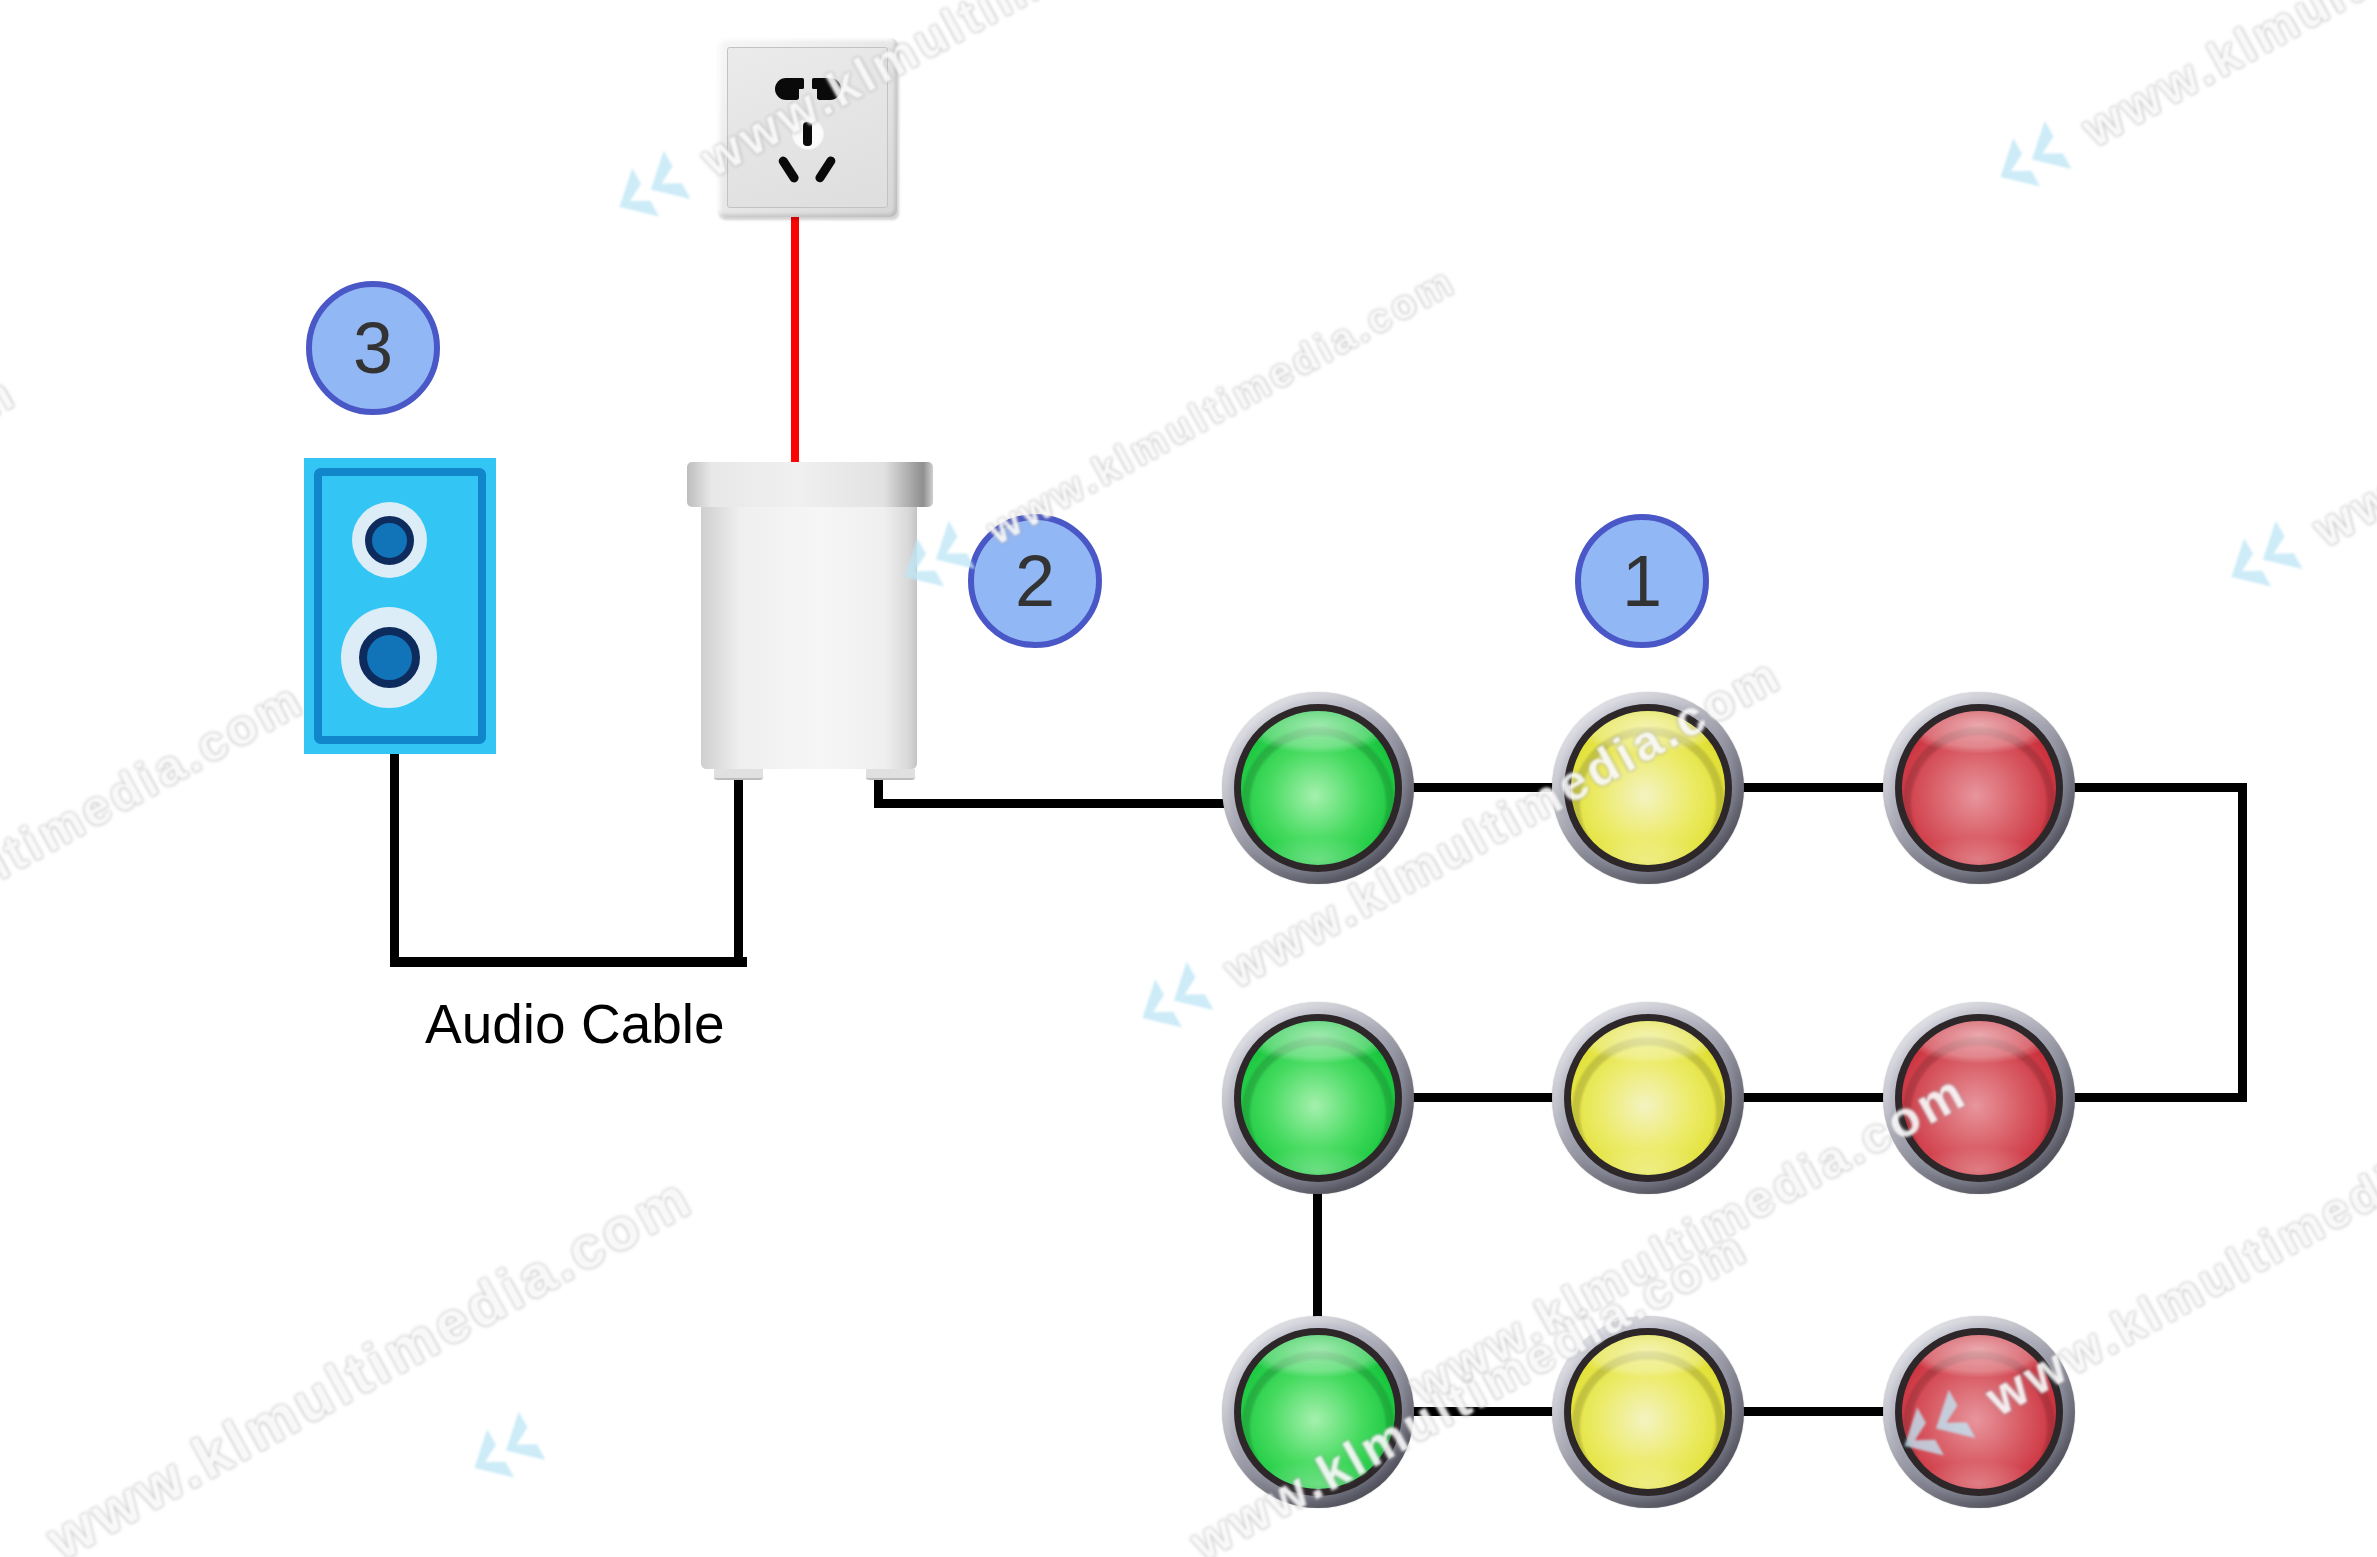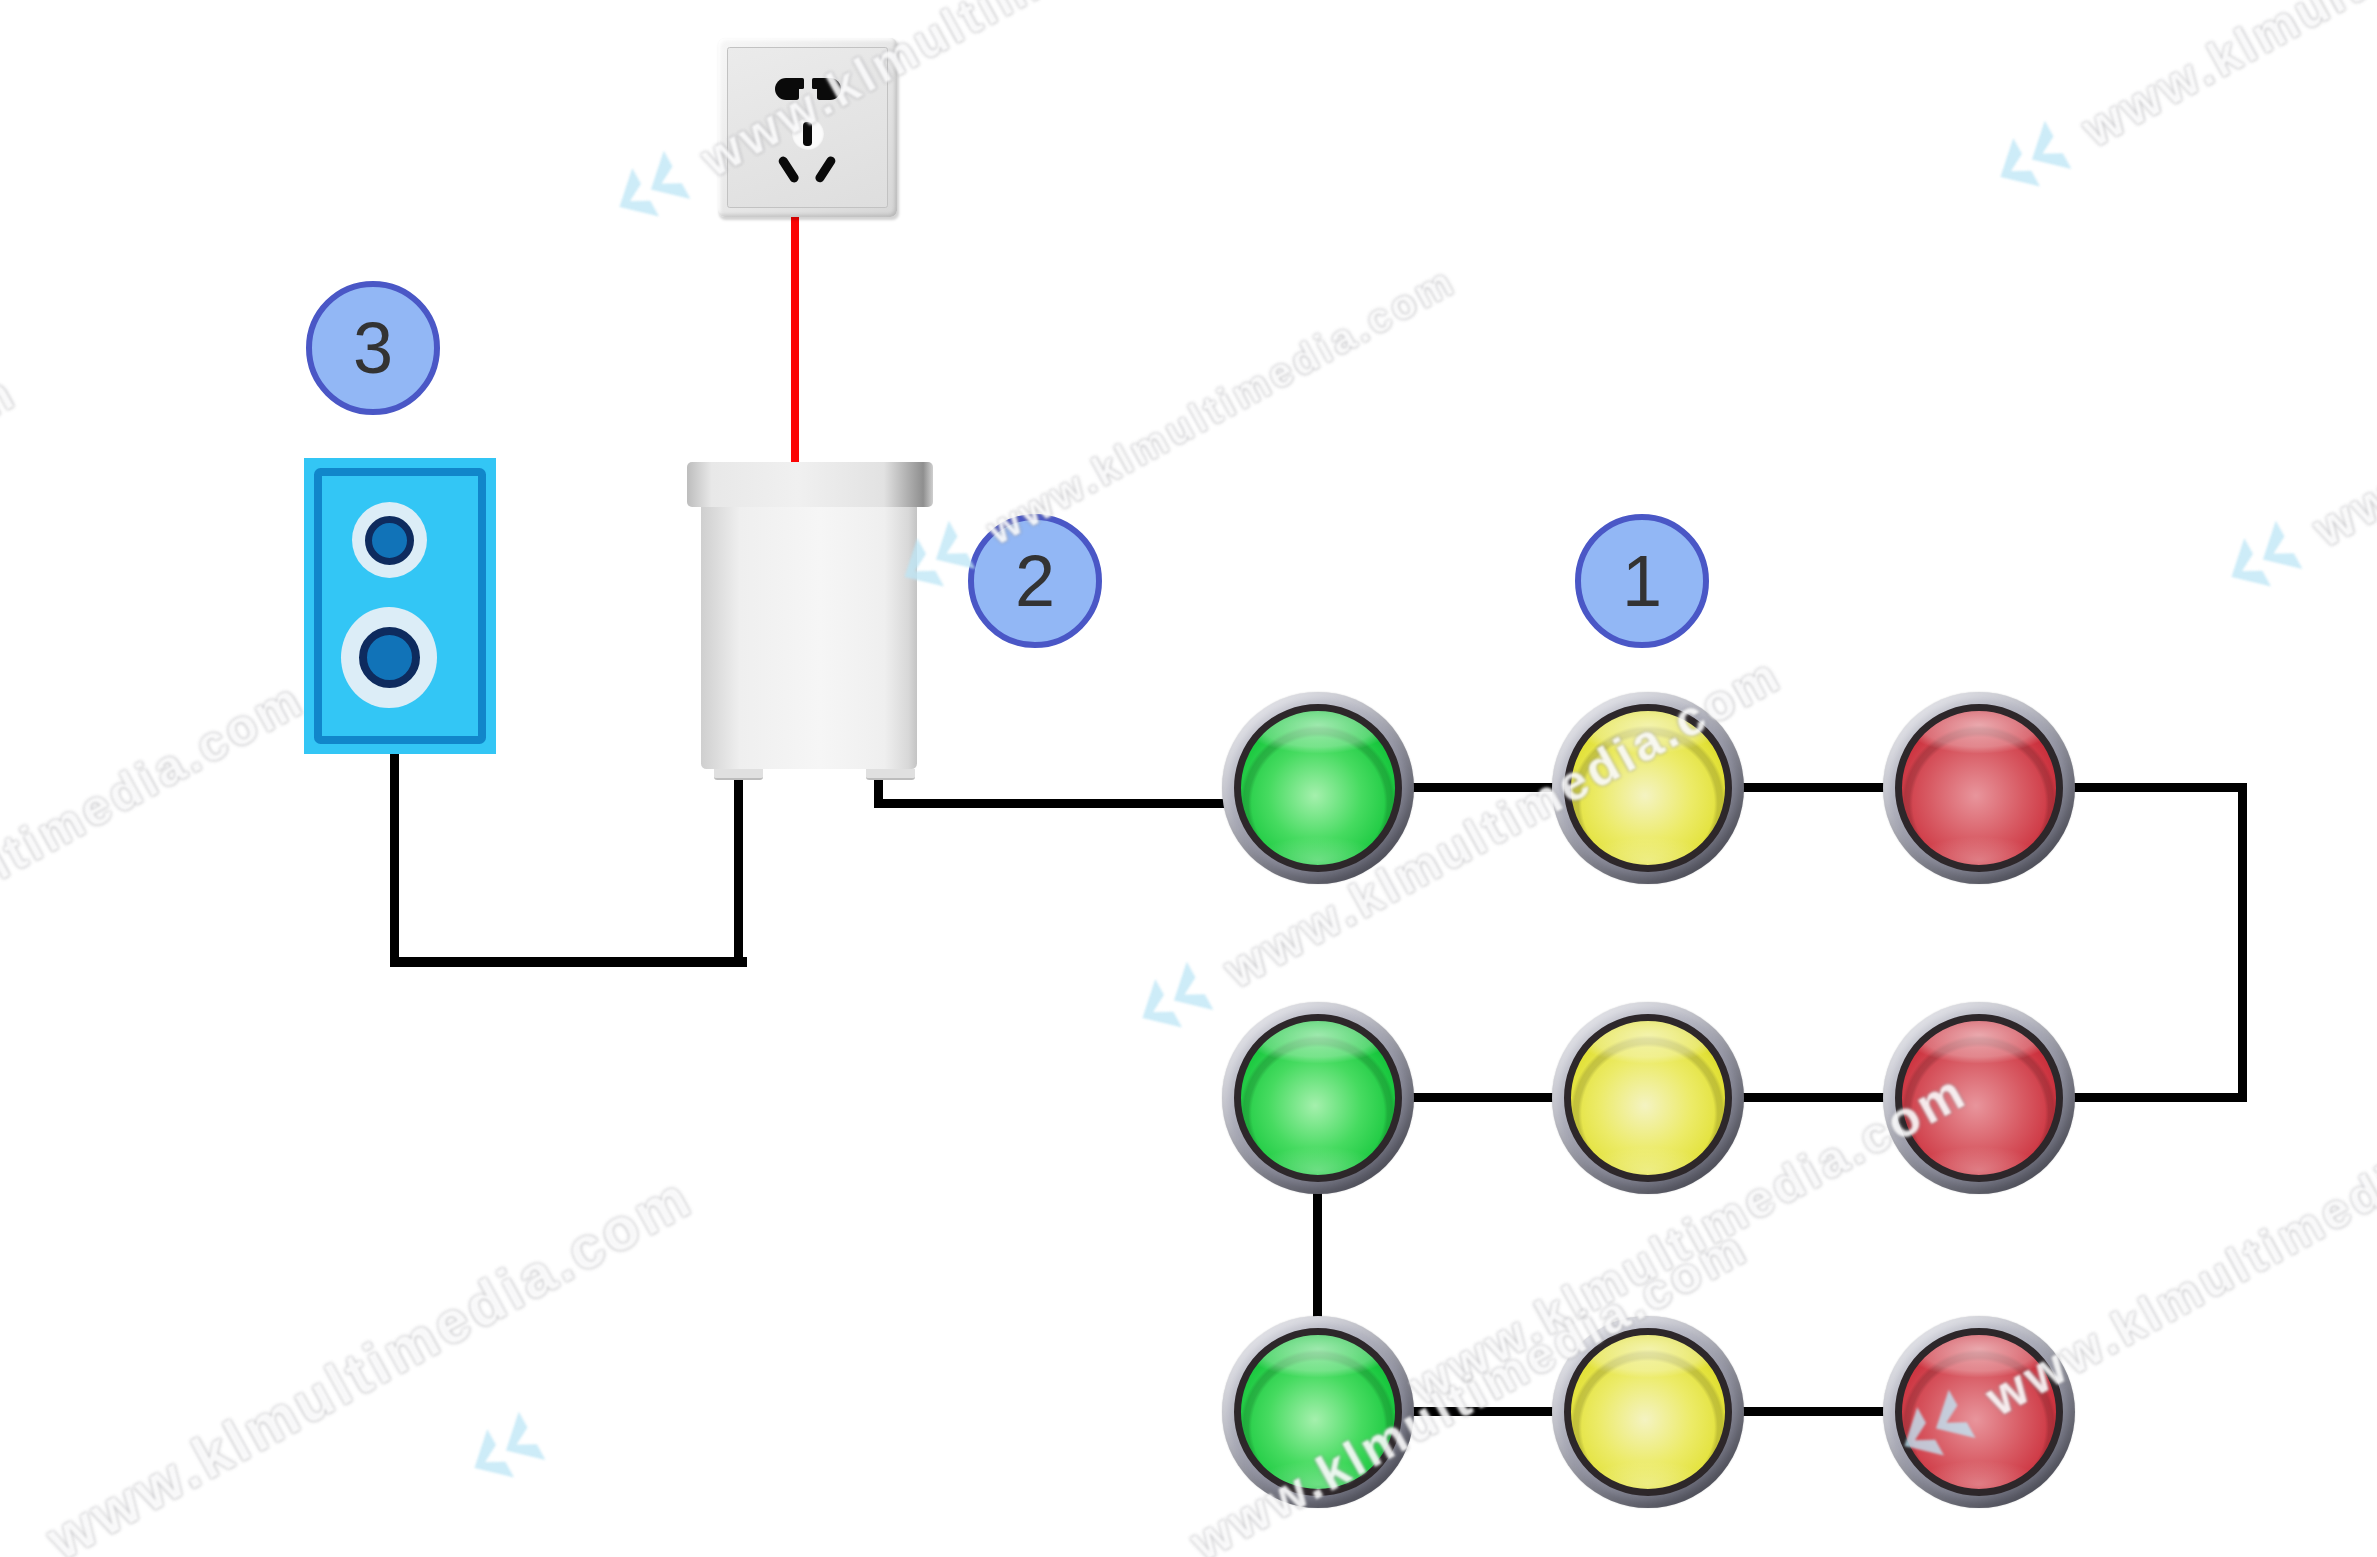--- a/index.html
+++ b/index.html
@@ -125,20 +125,21 @@
   <div class="wire" style="left:1727px;top:783px;width:172px;height:8.8px;"></div>
   <div class="wire" style="left:2058px;top:783px;width:189px;height:8.8px;"></div>
   <div class="wire" style="left:2238px;top:783px;width:8.8px;height:318px;"></div>
   <div class="wire" style="left:2058px;top:1093px;width:189px;height:8.8px;"></div>
   <div class="wire" style="left:1397px;top:1093px;width:171px;height:8.8px;"></div>
   <div class="wire" style="left:1727px;top:1093px;width:172px;height:8.8px;"></div>
   <div class="wire" style="left:1313px;top:1173px;width:8.8px;height:164px;"></div>
   <div class="wire" style="left:1397px;top:1407px;width:171px;height:8.8px;"></div>
   <div class="wire" style="left:1727px;top:1407px;width:172px;height:8.8px;"></div>
 
+  <div class="label-audio">Audio Cable</div>
 
   <div class="callout" style="left:1575px;top:514px;">
     <span>1</span>
   </div>
   <div class="callout" style="left:968px;top:514px;">
     <span>2</span>
   </div>
   <div class="callout" style="left:306px;top:281px;">
     <span>3</span>
   </div>

